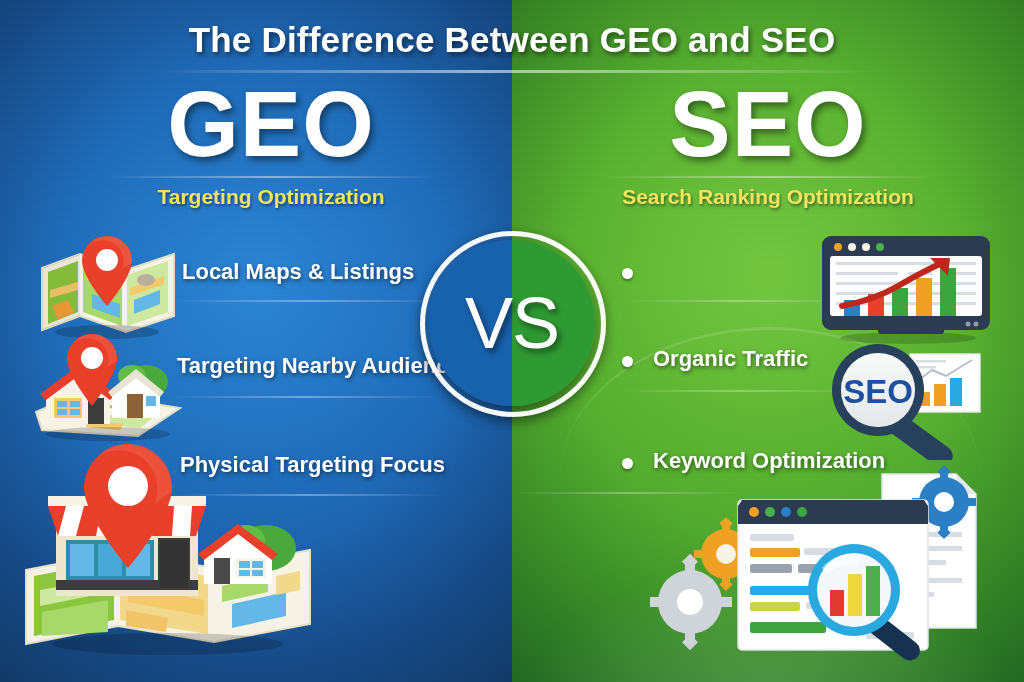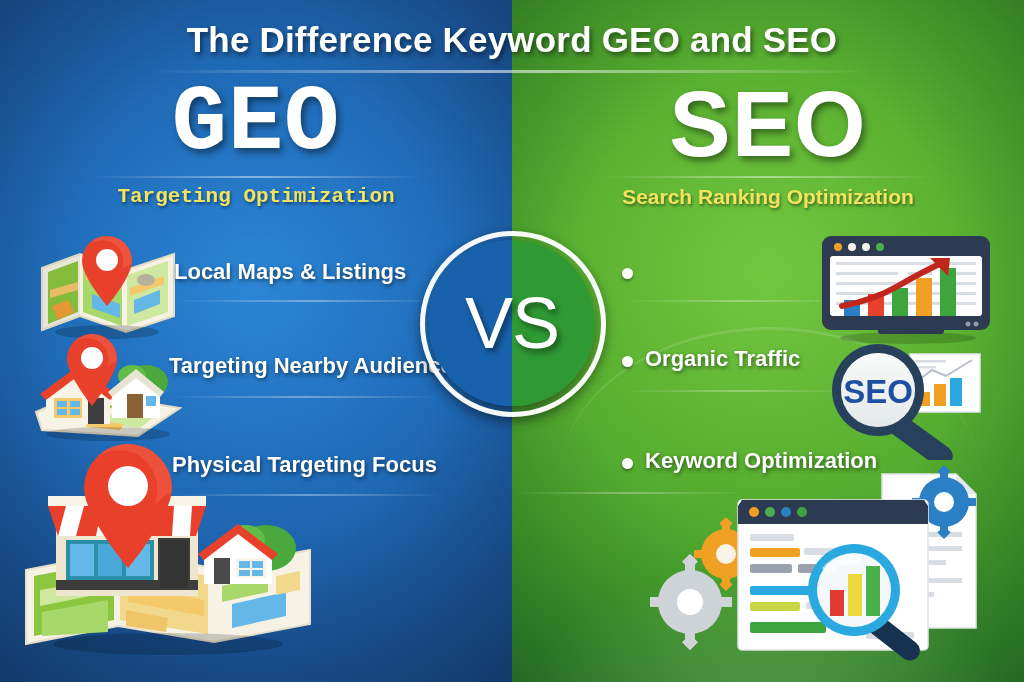--- a/index.html
+++ b/index.html
@@ -38,39 +38,39 @@
     font-family:"Liberation Sans", sans-serif;
     z-index:6;
   }
   #title-rule{
     position:absolute;top:70px;left:150px;width:724px;height:3px;z-index:6;
     background:linear-gradient(90deg, rgba(255,255,255,0) 0%, rgba(255,255,255,.55) 45%, rgba(255,255,255,.55) 55%, rgba(255,255,255,0) 100%);
     filter:blur(.4px);
   }
   
   .side-head{position:absolute;top:78px;width:512px;text-align:center;z-index:6;}
-  #blue-head{left:0;font-family:Liberation Mono, monospace;} #green-head{left:512px;}
+  #blue-head{left:15px;} #green-head{left:512px;}
   .acronym{
     font-size:92px;font-weight:bold;color:#ffffff;line-height:1;
     text-shadow:3px 4px 7px rgba(0,0,0,.45);
     letter-spacing:1px;
   }
   .subtitle{
     margin-top:7px;font-size:21px;font-weight:bold;color:#f3e35f;
     text-shadow:1px 2px 3px rgba(0,0,0,.45);
   }
   .head-rule{
     margin:6px auto 0;width:330px;height:2px;
     background:linear-gradient(90deg, rgba(255,255,255,0), rgba(255,255,255,.45), rgba(255,255,255,0));
   }
   #blue-head .head-rule{order:1;}
   
   .item-label{
     position:absolute;font-size:22px;font-weight:bold;color:#ffffff;
-    text-shadow:1px 2px 4px rgba(0,0,0,.5);z-index:5;white-space:nowrap;
+    text-shadow:1px 2px 4px rgba(0,0,0,.5);z-index:5;white-space:nowrap;padding-left:8px;
   }
   .row-rule{
     position:absolute;height:2px;z-index:4;
   }
   .rule-blue{background:linear-gradient(90deg, rgba(255,255,255,0), rgba(255,255,255,.35), rgba(255,255,255,0));}
   .rule-green{background:linear-gradient(90deg, rgba(255,255,255,0), rgba(255,255,255,.30), rgba(255,255,255,0));}
   .bullet{
     position:absolute;width:11px;height:11px;border-radius:50%;
     background:#ffffff;box-shadow:0 2px 3px rgba(0,0,0,.4);z-index:5;
   }
@@ -114,21 +114,21 @@
     <div class="noise"></div>
     <div class="vignette"></div>
   </div>
   <div class="panel" id="green-panel">
     <div class="noise"></div>
     <div class="vignette"></div>
   </div>
   <div id="green-ground"></div>
   <div id="green-arc"></div>
 
-  <div id="title">The Difference Keyword GEO and SEO</div>
+  <div id="title">The Difference Between GEO and SEO</div>
   <div id="title-rule"></div>
 
   <div class="side-head" id="blue-head">
     <div class="acronym">GEO</div>
     <div class="head-rule"></div>
     <div class="subtitle">Targeting Optimization</div>
   </div>
 
   <div class="side-head" id="green-head">
     <div class="acronym">SEO</div>

